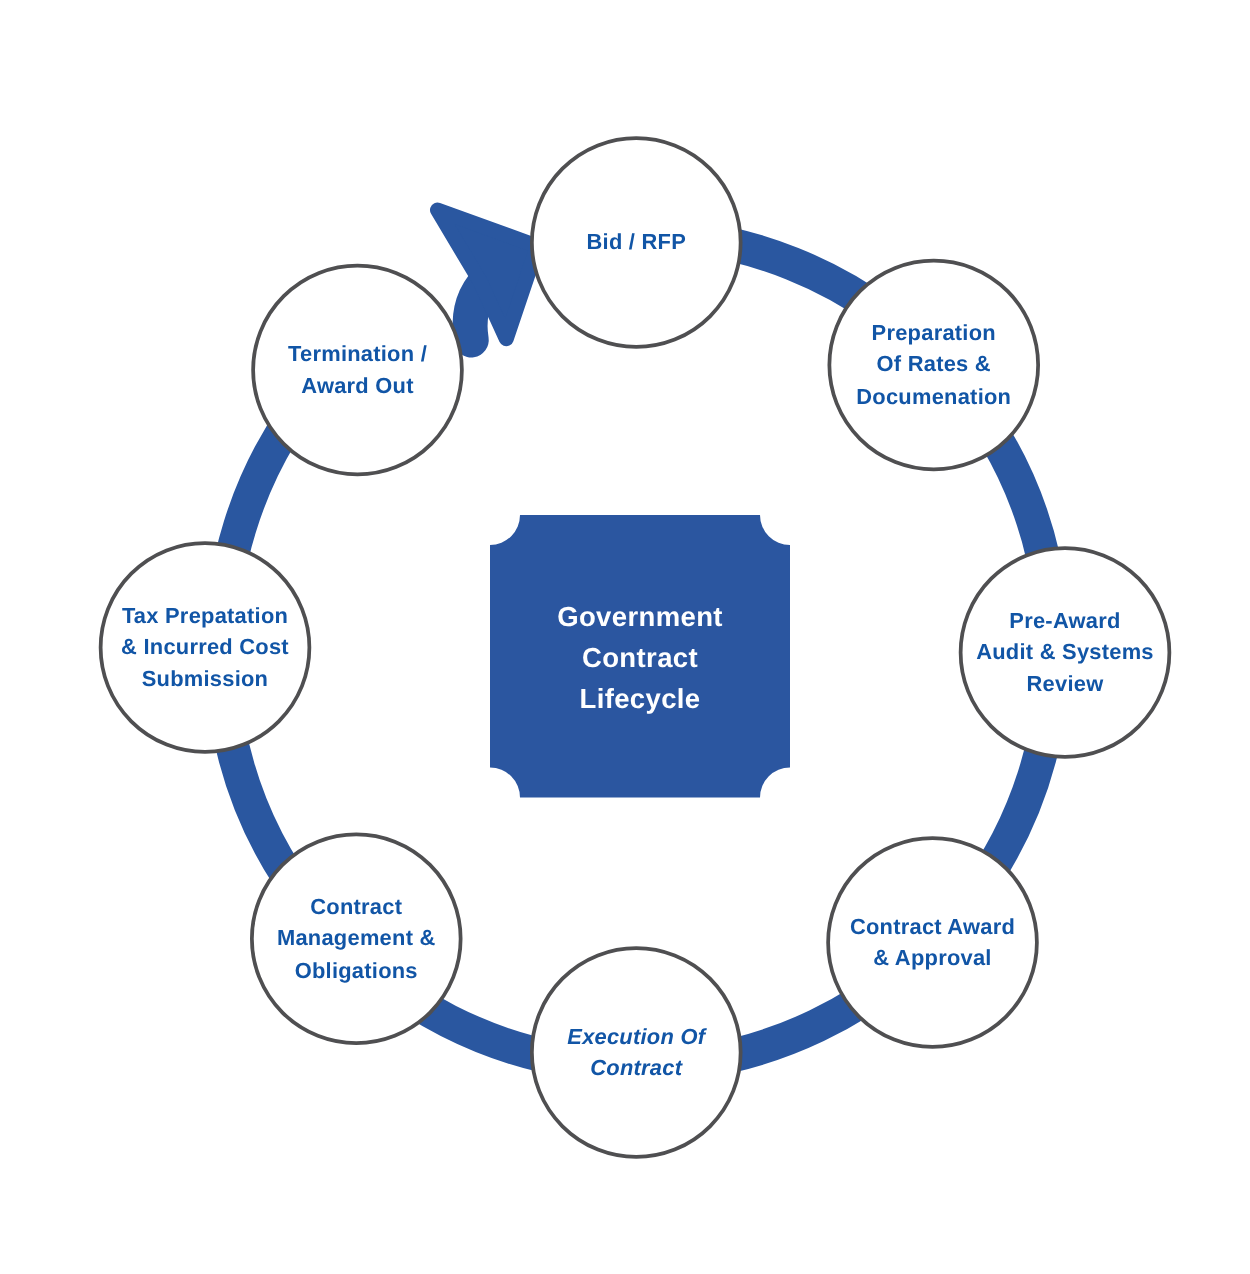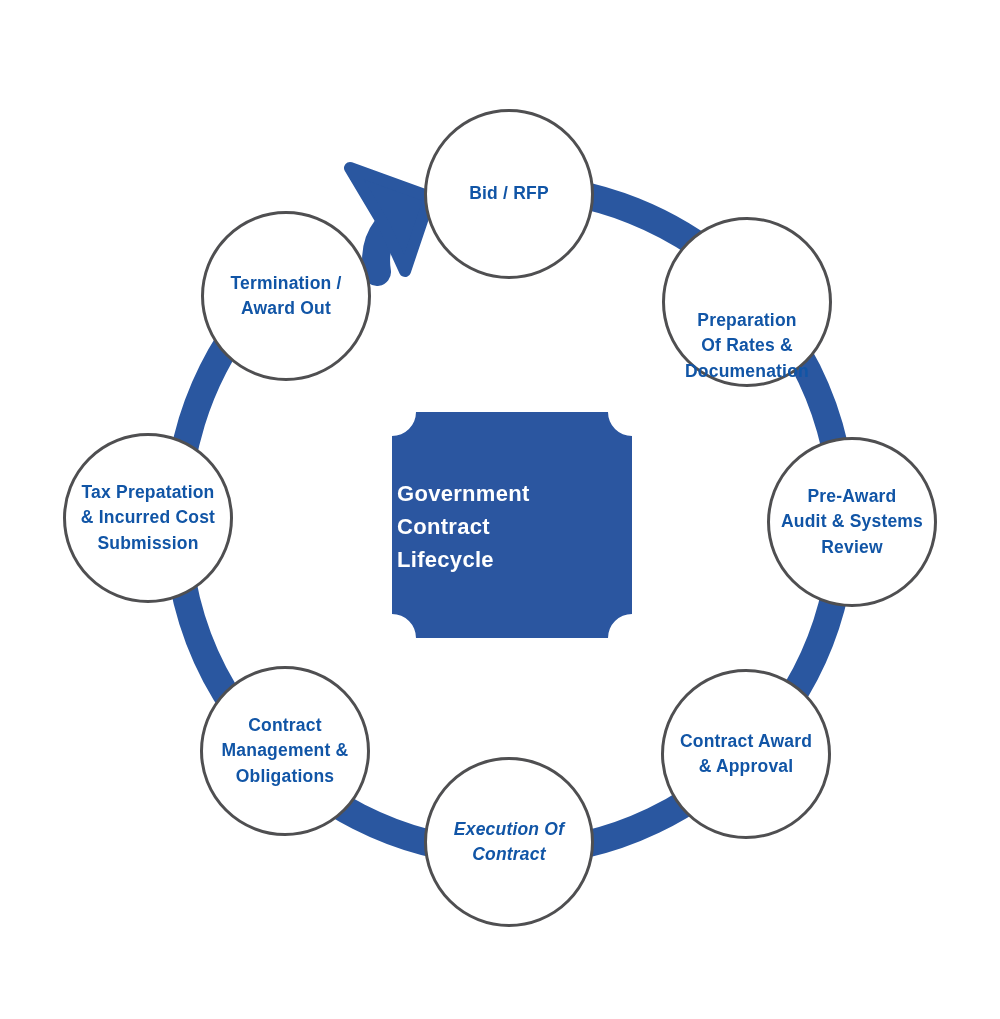--- a/index.html
+++ b/index.html
@@ -65,32 +65,32 @@
   .center-title {
     position: absolute;
     left: 512px;
     top: 526px;
     transform: translate(-50%, -50%);
     width: 230px;
     color: #ffffff;
     font-weight: bold;
     font-size: 22px;
     line-height: 1.5;
-    text-align: left;
+    text-align: center;
     white-space: pre-line;
     letter-spacing: 0.3px;
   }
   
   .pos-bid         { left: 509px; top: 194px; text-align: right; }
-  .pos-preparation { left: 747px; top: 302px; align-items: flex-end; }
+  .pos-preparation { left: 747px; top: 292px; }
   .pos-preaward    { left: 852px; top: 522px; }
   .pos-award       { left: 746px; top: 754px; }
   .pos-execution   { left: 509px; top: 842px; font-style: italic; }
   .pos-management  { left: 285px; top: 751px; }
-  .pos-tax         { left: 148px; top: 518px; }
+  .pos-tax         { left: 164px; top: 518px; }
   .pos-termination { left: 286px; top: 296px; }
 </style>
 </head>
 <body>
 
 <div class="canvas">
 
   <svg class="layer" width="1000" height="1019" viewBox="0 0 1000 1019">
 
     <path class="ring" d="M 492.6 187.5 A 333 333 0 1 1 262.5 297.2" stroke="#2A57A0"></path>

